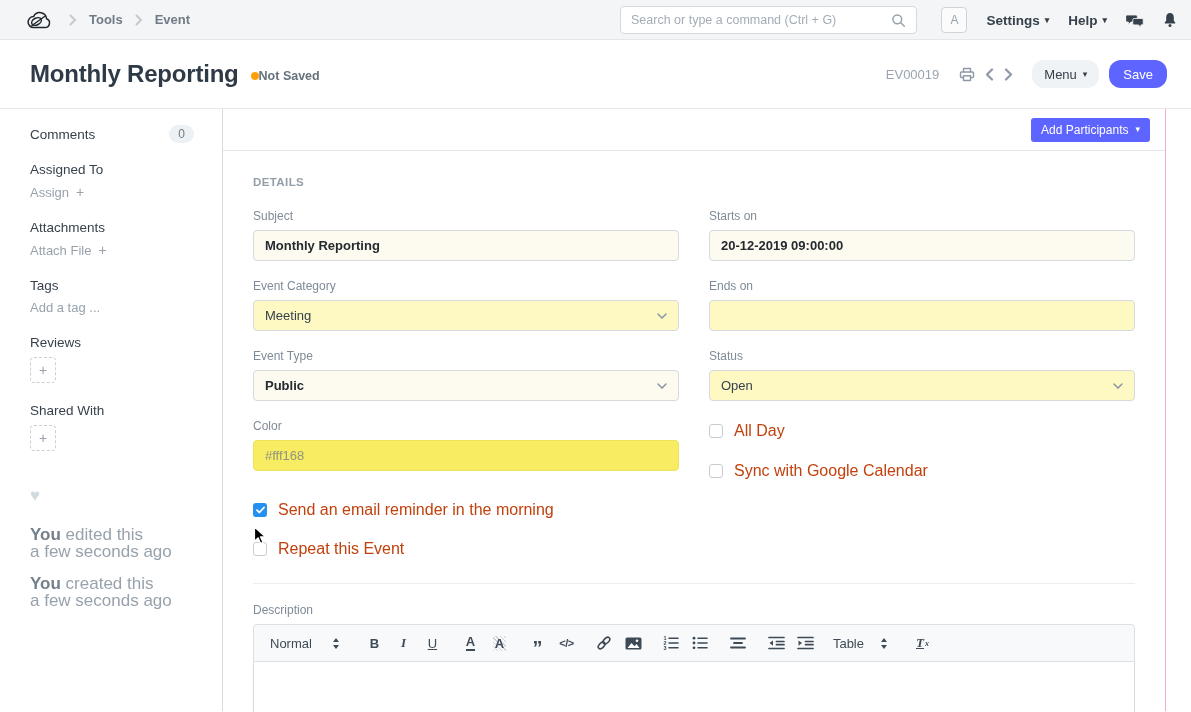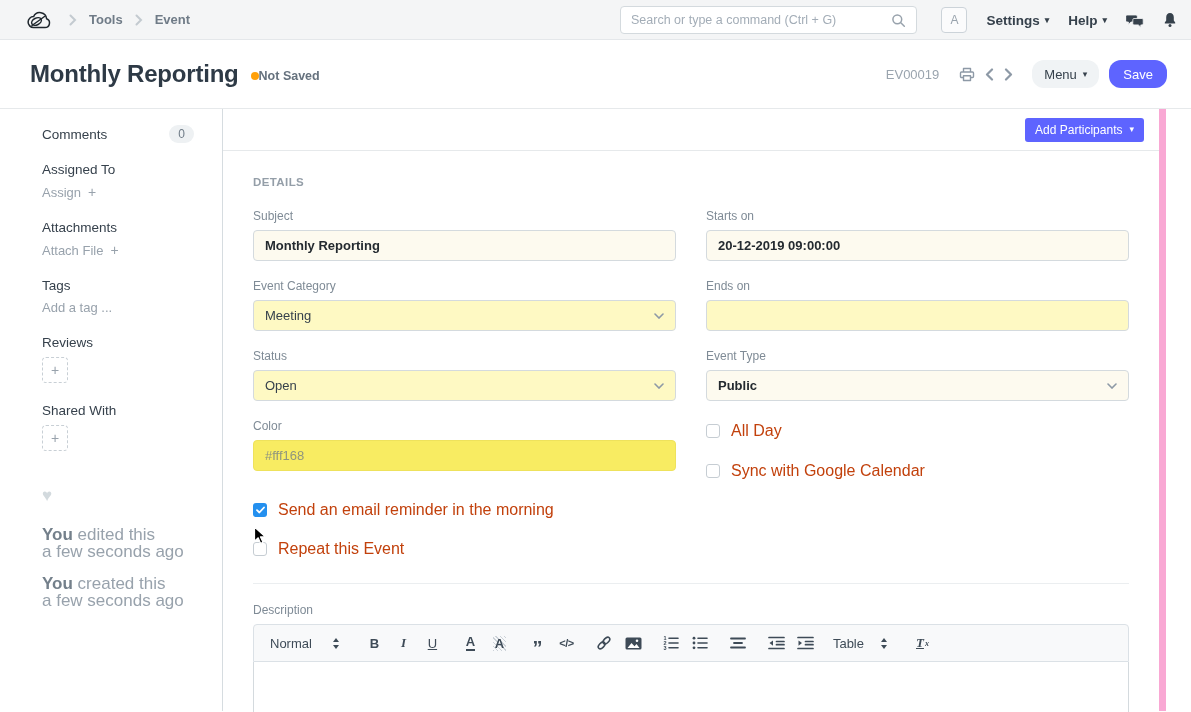--- a/index.html
+++ b/index.html
@@ -44,37 +44,37 @@
   .btn { border-radius:12px; font-size:13px; display:inline-flex; align-items:center;
     justify-content:center; height:28px; cursor:default; }
   .btn-menu { background:#f0f3f5; color:#36414c; padding:0 12px; margin-left:14px; gap:6px; }
   .btn-save { color:#fff; padding:0 14px; margin-left:10px; font-weight:500; }
 
   
   .content { display:flex; height:602px; }
 
   
   .sidebar { width:223px; flex:none; border-right:1px solid #d6dce0;
-    padding:16px 28px 0 42px; }
+    padding:16px 28px 0 30px; }
   .sb-row { display:flex; justify-content:space-between; align-items:center; margin-bottom:19px; }
   .sb-h { font-size:13.5px; color:#36414c; font-weight:500; margin-bottom:7px; }
   .badge { background:#eef1f3; color:#6f7b87; font-size:12px; padding:2px 9px; border-radius:10px; }
   .sb-section { margin-bottom:20px; }
   .sb-link { font-size:13px; color:#98a2ac; display:flex; gap:7px; align-items:center; }
   .plus { font-size:14px; color:#98a2ac; }
   .dash-btn { width:26px; height:26px; border:1px dashed #c8cfd5; border-radius:4px;
     color:#98a2ac; display:flex; align-items:center; justify-content:center;
     font-size:14px; margin-top:5px; }
   .heart { color:#d3dade; font-size:17px; margin:36px 0 0 0; line-height:1; }
   .activity { margin-top:22px; }
   .activity-entry { font-size:17px; color:#98a2ac; line-height:17px; margin-bottom:15px; }
   .activity-entry b { color:#74808b; font-weight:700; }
 
   
-  .main { width:943px; flex:none; border-right:7px solid #f9a8d4;
+  .main { width:943px; flex:none; border-right:1px solid #f9a8d4;
     display:flex; flex-direction:column; }
   .gutter { flex:1; }
   .form-toolbar { height:42px; border-bottom:1px solid #e6e9eb; flex:none;
     display:flex; align-items:center; justify-content:flex-end; padding-right:15px; }
   .btn-participants { color:#fff; font-size:12px; height:24px; padding:0 10px;
     border-radius:3px; gap:7px; display:flex; align-items:center; font-weight:500; }
   .form-body { padding:25px 30px 0 30px; }
   .section-title { font-size:11.5px; font-weight:600; color:#949ea8;
     letter-spacing:0.4px; margin-bottom:21px; }
   .grid { display:grid; grid-template-columns:1fr 1fr; column-gap:30px; row-gap:18px; }
@@ -287,32 +287,32 @@
                 <path d="M1 1 L5 5 L9 1"></path>
               </svg>
           </div>
         </div>
         <div>
           <div class="f-label">Ends on</div>
           <div class="control"></div>
         </div>
 
         <div>
-          <div class="f-label">Status</div>
-          <div class="control select">
-            <span>Open</span>
+          <div class="f-label">Event Type</div>
+          <div class="control select cream boldval">
+            <span>Public</span>
             <svg class="chev" width="10" height="6" viewBox="0 0 10 6" fill="none" stroke="#8d99a6" stroke-width="1.6" stroke-linecap="round">
                 <path d="M1 1 L5 5 L9 1"></path>
               </svg>
           </div>
         </div>
         <div>
-          <div class="f-label">Event Type</div>
-          <div class="control select cream boldval">
-            <span>Public</span>
+          <div class="f-label">Status</div>
+          <div class="control select">
+            <span>Open</span>
             <svg class="chev" width="10" height="6" viewBox="0 0 10 6" fill="none" stroke="#8d99a6" stroke-width="1.6" stroke-linecap="round">
                 <path d="M1 1 L5 5 L9 1"></path>
               </svg>
           </div>
         </div>
 
         <div>
           <div class="f-label">Color</div>
           <div class="control color-control">#fff168</div>
         </div>

